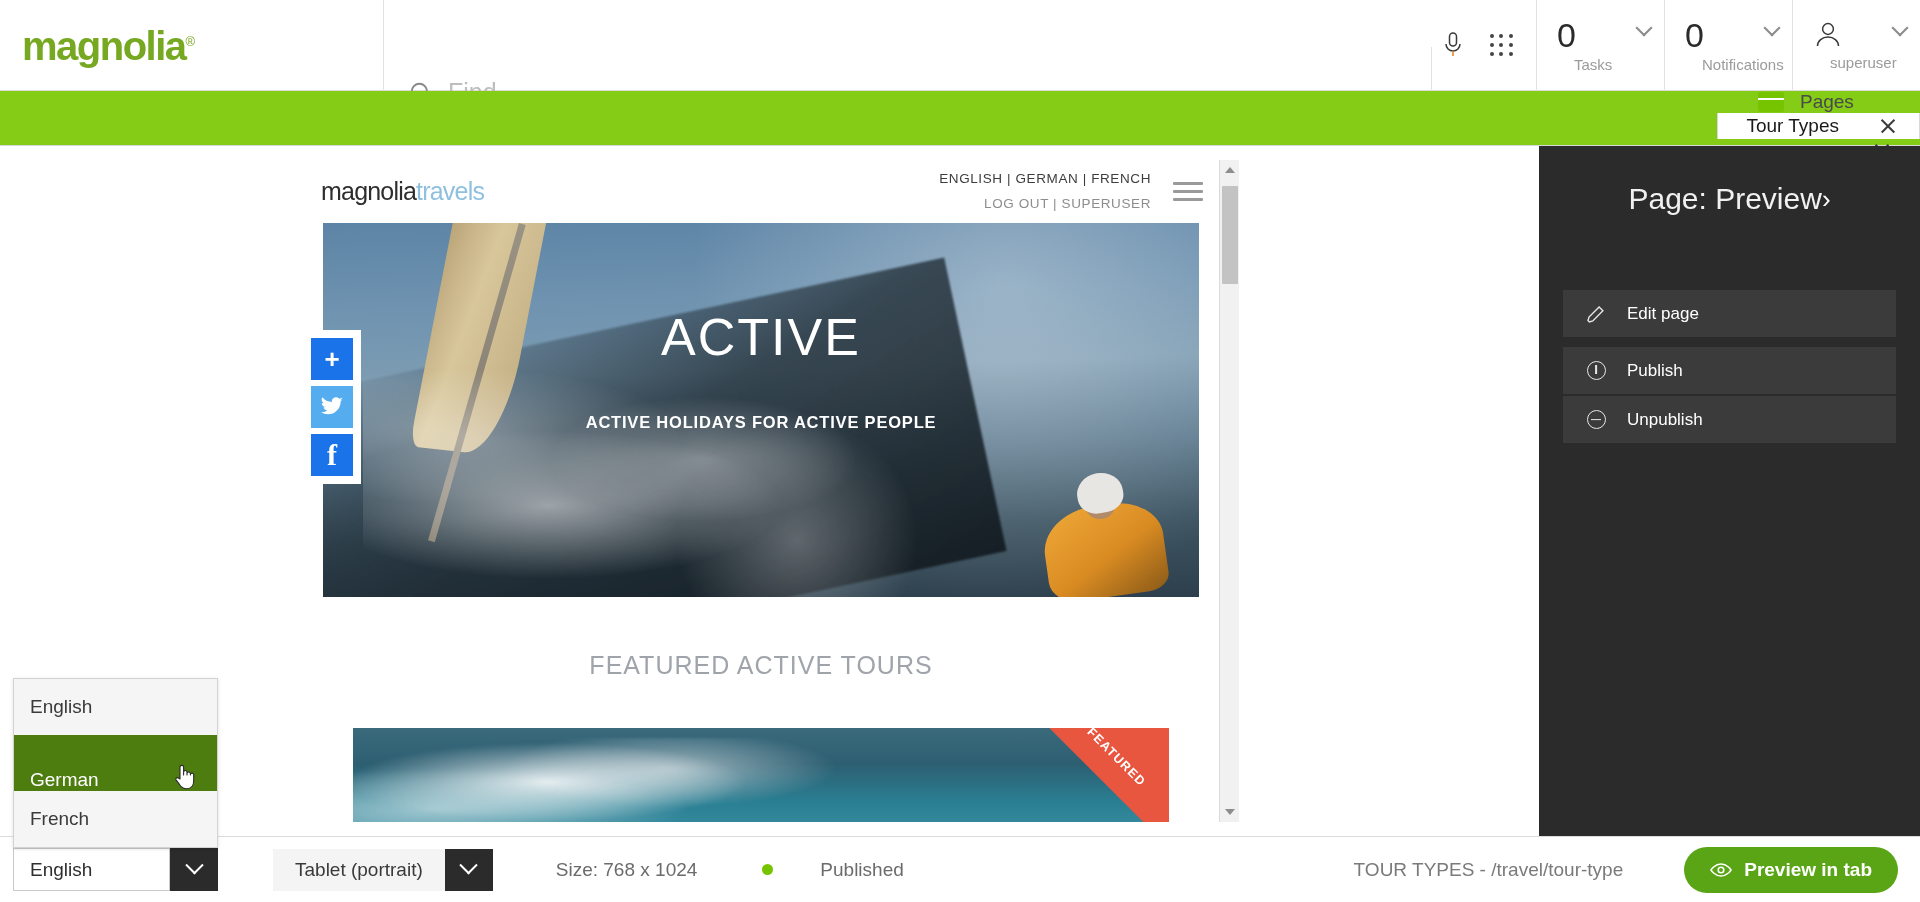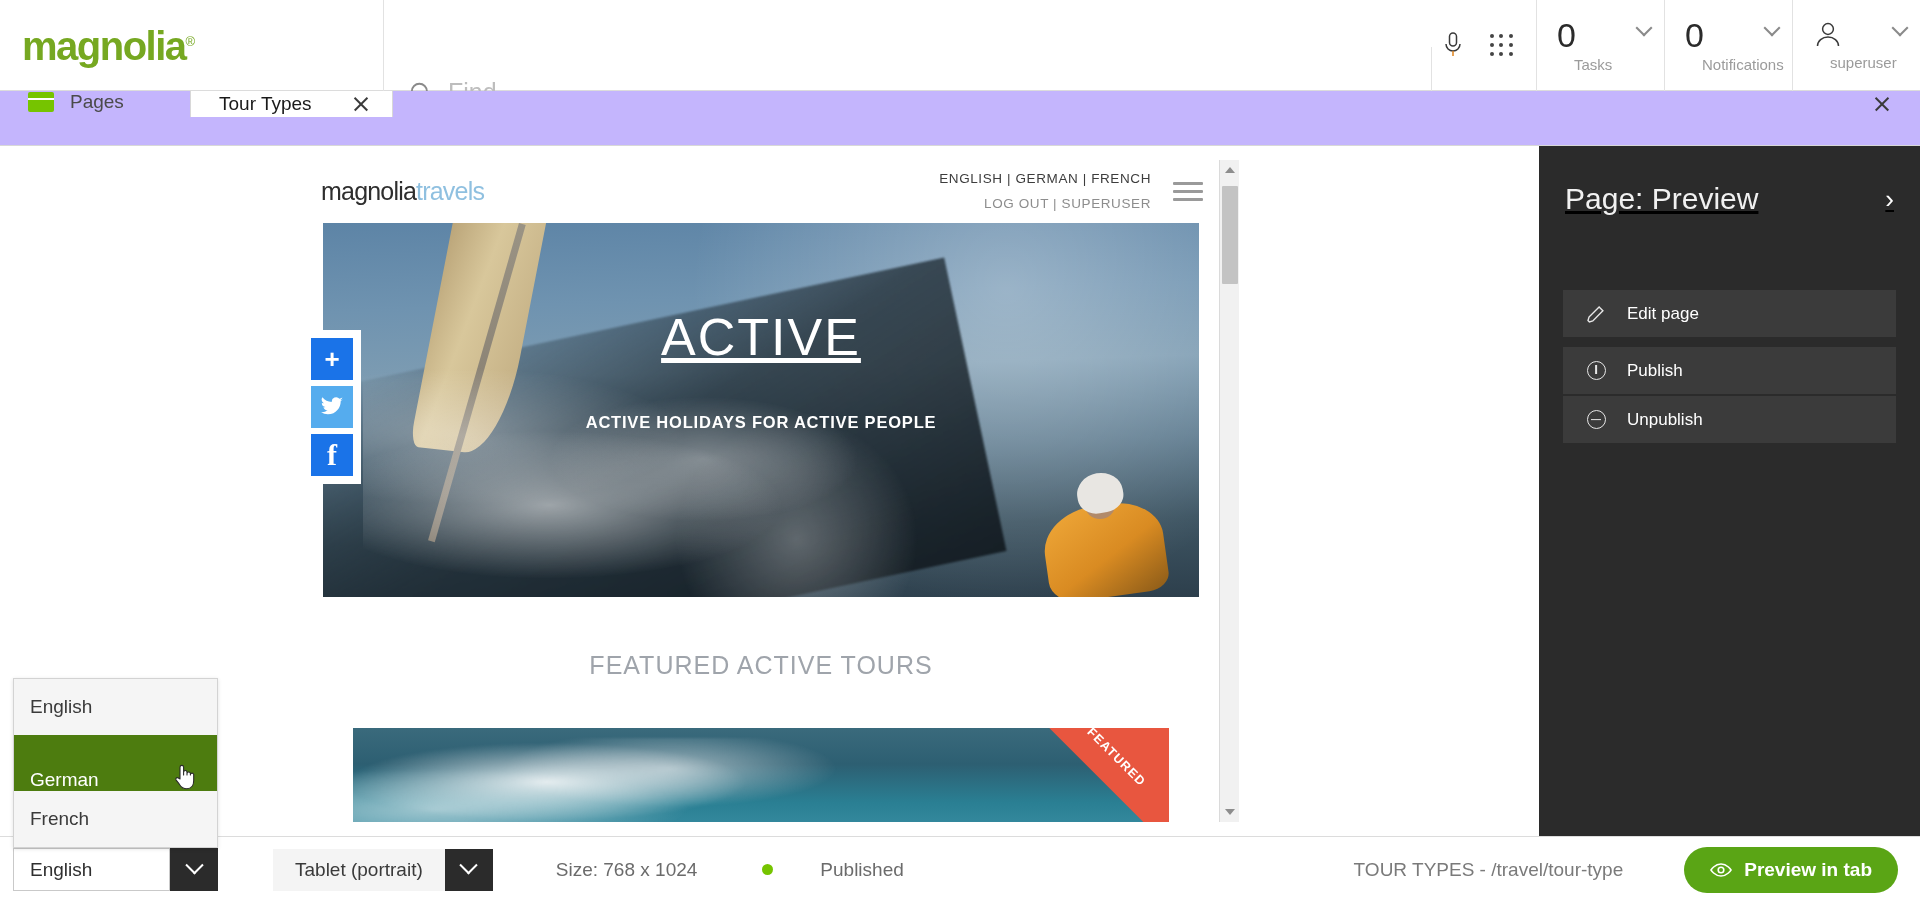--- a/index.html
+++ b/index.html
@@ -56,22 +56,23 @@
   .hdr-stat .chev {
     position:absolute; right:14px; top:22px; width:12px; height:12px;
     border-right:2px solid #8a8a8a; border-bottom:2px solid #8a8a8a;
     transform:rotate(45deg);
   }
   .hdr-stat.user .avatar { width:30px; height:30px; }
 
   
   .tabbar {
     position:absolute; left:0; top:91px; width:1920px; height:55px;
-    background:#c4b5fd; display:flex; align-items:flex-start;
+    background:#84cc16; display:flex; align-items:flex-end;
     border-bottom:1px solid #d8d8d8;
+    flex-direction:column;
   }
   .tab {
     display:flex; align-items:center; gap:16px; padding:0 28px;
     font-size:19px; color:#4a4a4a; cursor:pointer; position:relative;
   }
   .tab.pages { width:190px; }
   .tab.active {
     background:#fff; color:#1a1a1a; border-left:1px solid #d8d8d8;
     border-right:1px solid #d8d8d8; margin-bottom:-1px; padding-right:18px;
   }
@@ -161,21 +162,21 @@
     position:absolute; right:60px; bottom:72px; width:30px; height:28px;
     background:#b18a6a; border-radius:50%;
   }
   .hero .kayaker .jacket {
     position:absolute; right:10px; bottom:-6px; width:120px; height:92px;
     background:linear-gradient(150deg,#f0a93a 0%, #d98b22 55%, #8a5a18 100%);
     border-radius:46% 40% 18% 24%; transform:rotate(-8deg);
   }
   .hero-title {
     position:absolute; left:0; right:0; top:84px; text-align:center;
-    color:#fff; font-size:52px; font-weight:300; letter-spacing:2px;text-decoration:underline;
+    color:#fff; font-size:52px; font-weight:300; letter-spacing:2px;
   }
   .hero-sub {
     position:absolute; left:0; right:0; top:190px; text-align:center;
     color:#fff; font-size:16.5px; font-weight:700; letter-spacing:0.8px;
   }
 
   .share-rail {
     position:absolute; left:0px; top:170px; width:58px; background:#fff;
     padding:8px 0; display:flex; flex-direction:column; align-items:center; gap:6px; z-index:5;
   }
@@ -228,21 +229,21 @@
   .pv-scroll .thumb {
     position:absolute; left:2px; top:26px; width:16px; height:98px;
     background:#c3c3c3; border-radius:1px; cursor:pointer;
   }
 
   
   .action-panel {
     position:absolute; right:0; top:146px; width:381px; height:690px;
     background:#2b2b2b; padding:22px 24px 0 24px;
   }
-  .ap-title-row { display:flex; align-items:center; justify-content:space-between; margin:14px 2px 8px 2px;text-decoration:underline;}
+  .ap-title-row { display:flex; align-items:center; justify-content:center; margin:14px 2px 8px 2px;}
   .ap-title { color:#f1f1f1; font-size:30px; font-weight:300; }
   .ap-chev { color:#fff; font-size:26px; cursor:pointer; line-height:1; }
   .ap-btn {
     margin-top:12px; height:47px; background:#3b3b3b; display:flex; align-items:center;
     gap:20px; padding-left:22px; color:#fff; font-size:17px; cursor:pointer;
   }
   .ap-btn.first { margin-top:74px; }
   .ap-btn.pair { margin-top:10px; }
   .ap-btn.pair + .ap-btn.pair { margin-top:2px; }
   .ap-ico { width:22px; height:22px; display:flex; align-items:center; justify-content:center; }

